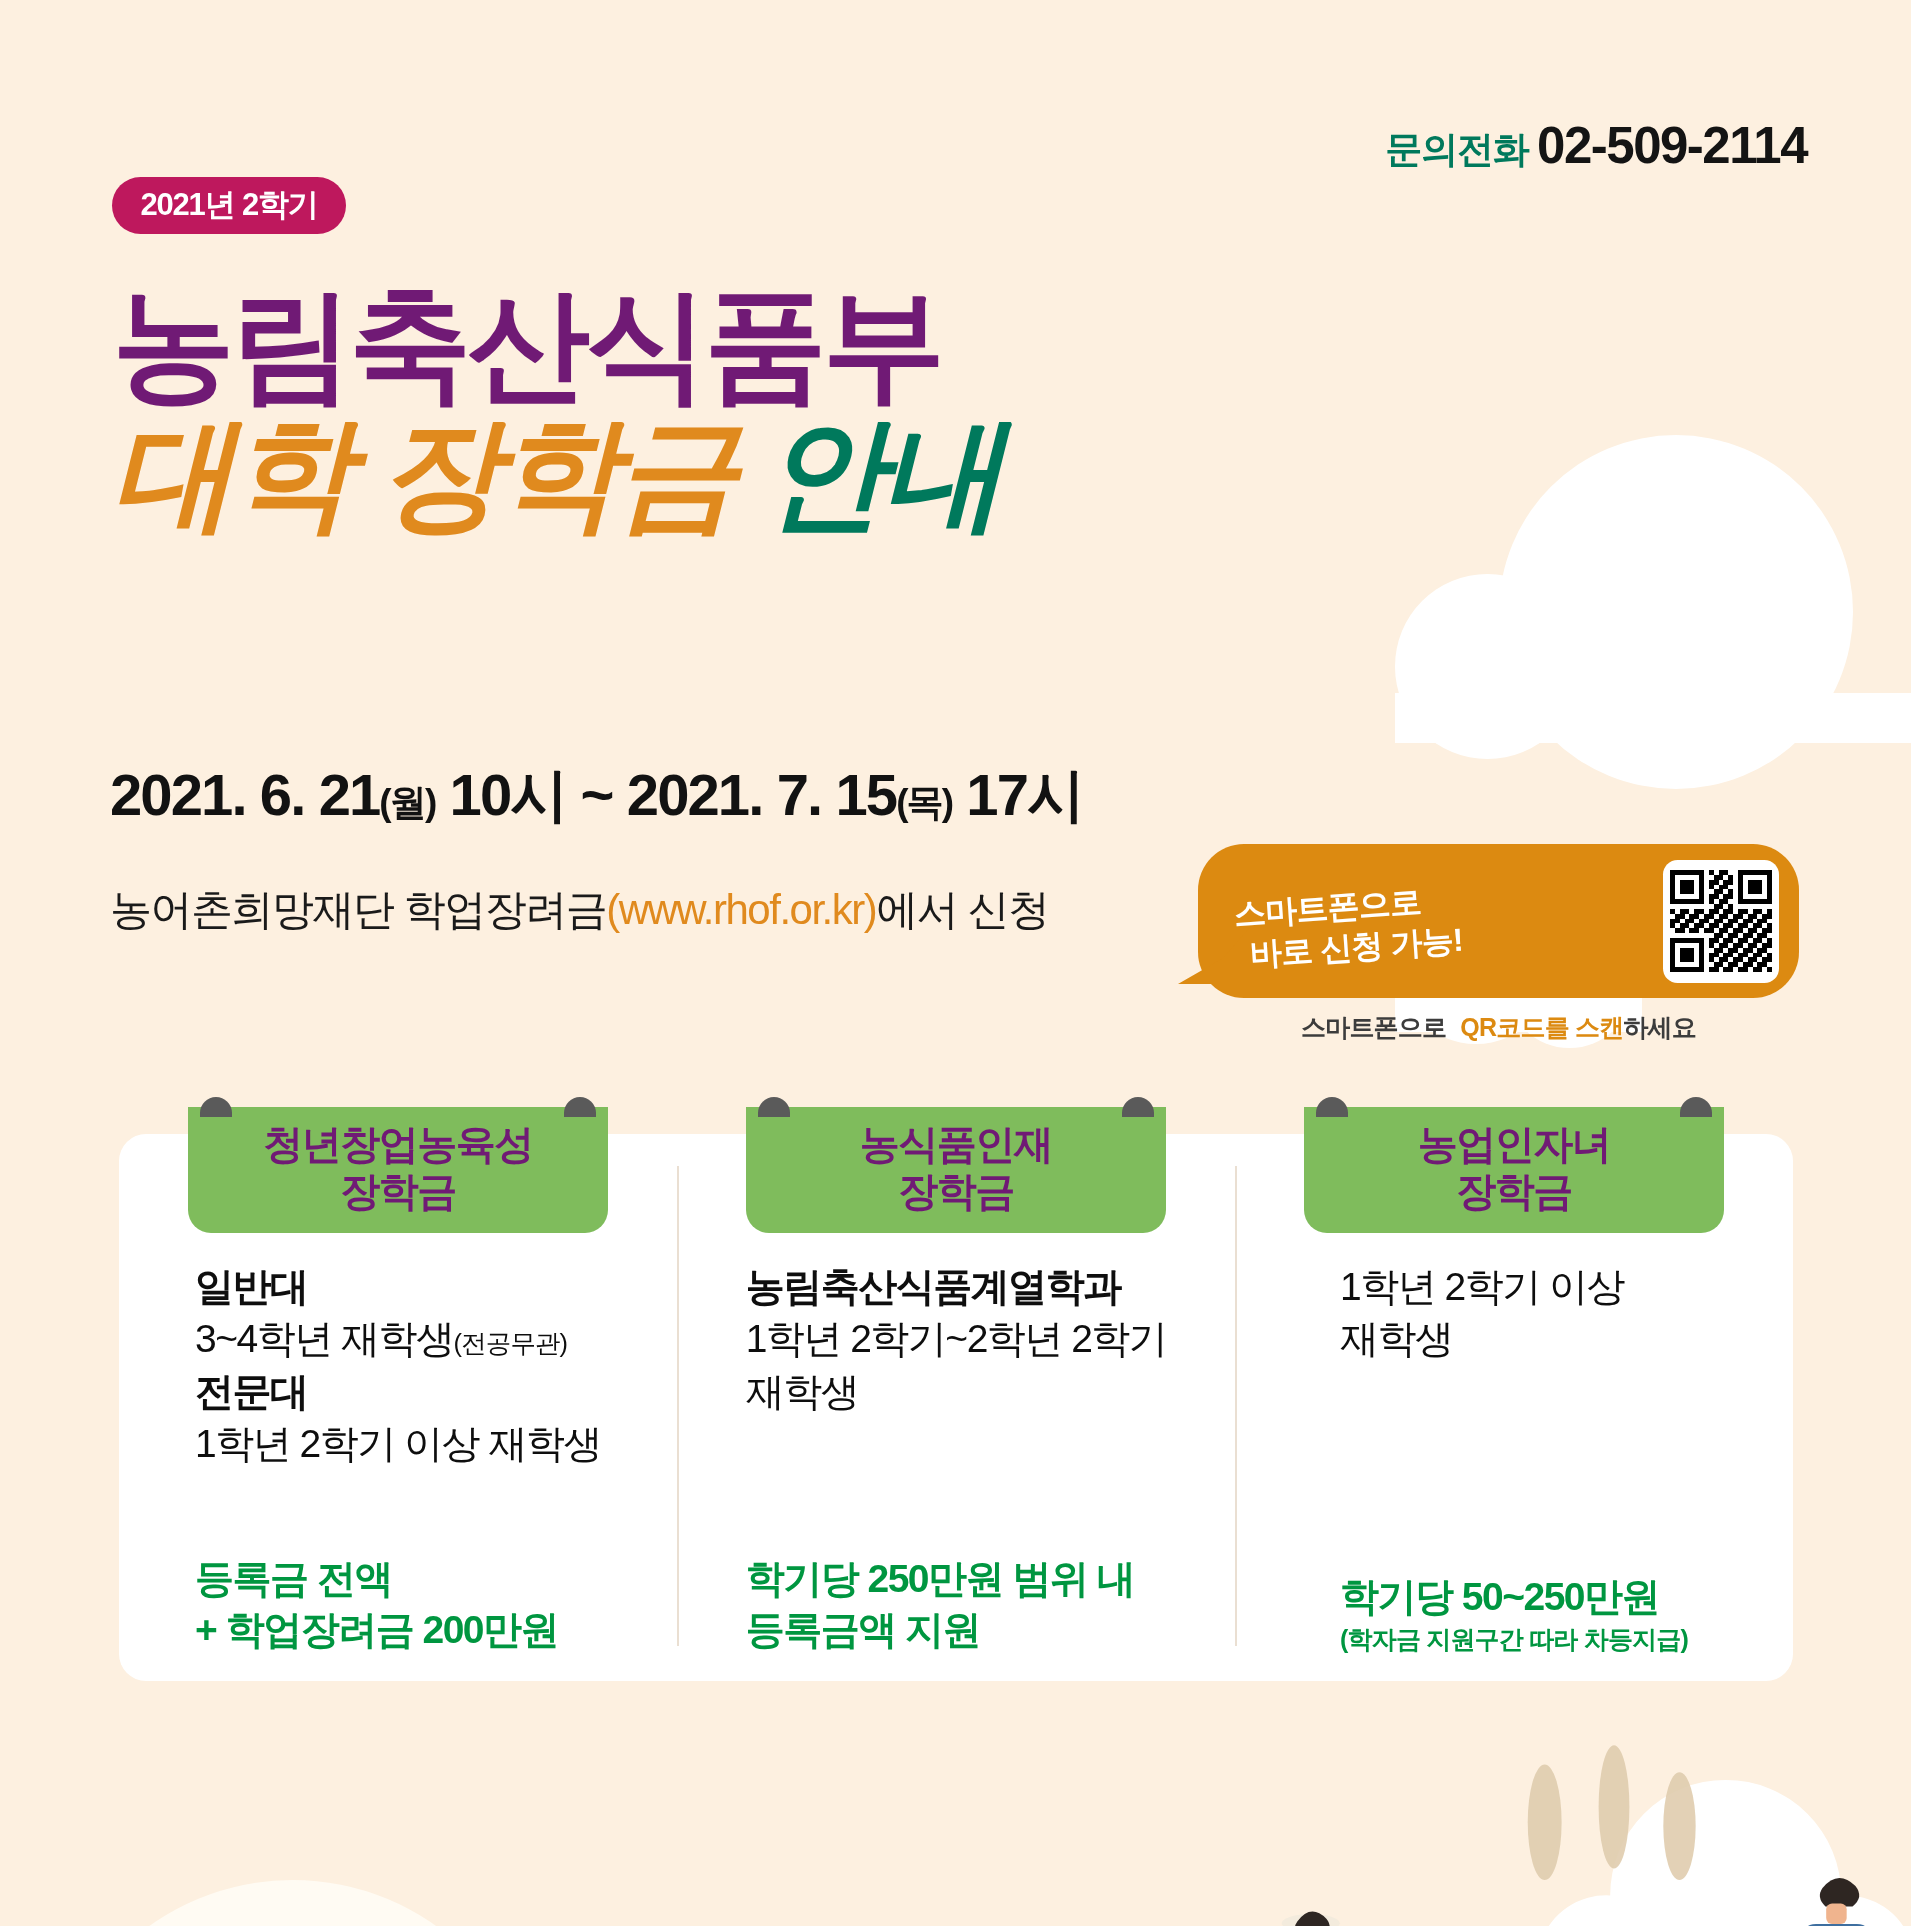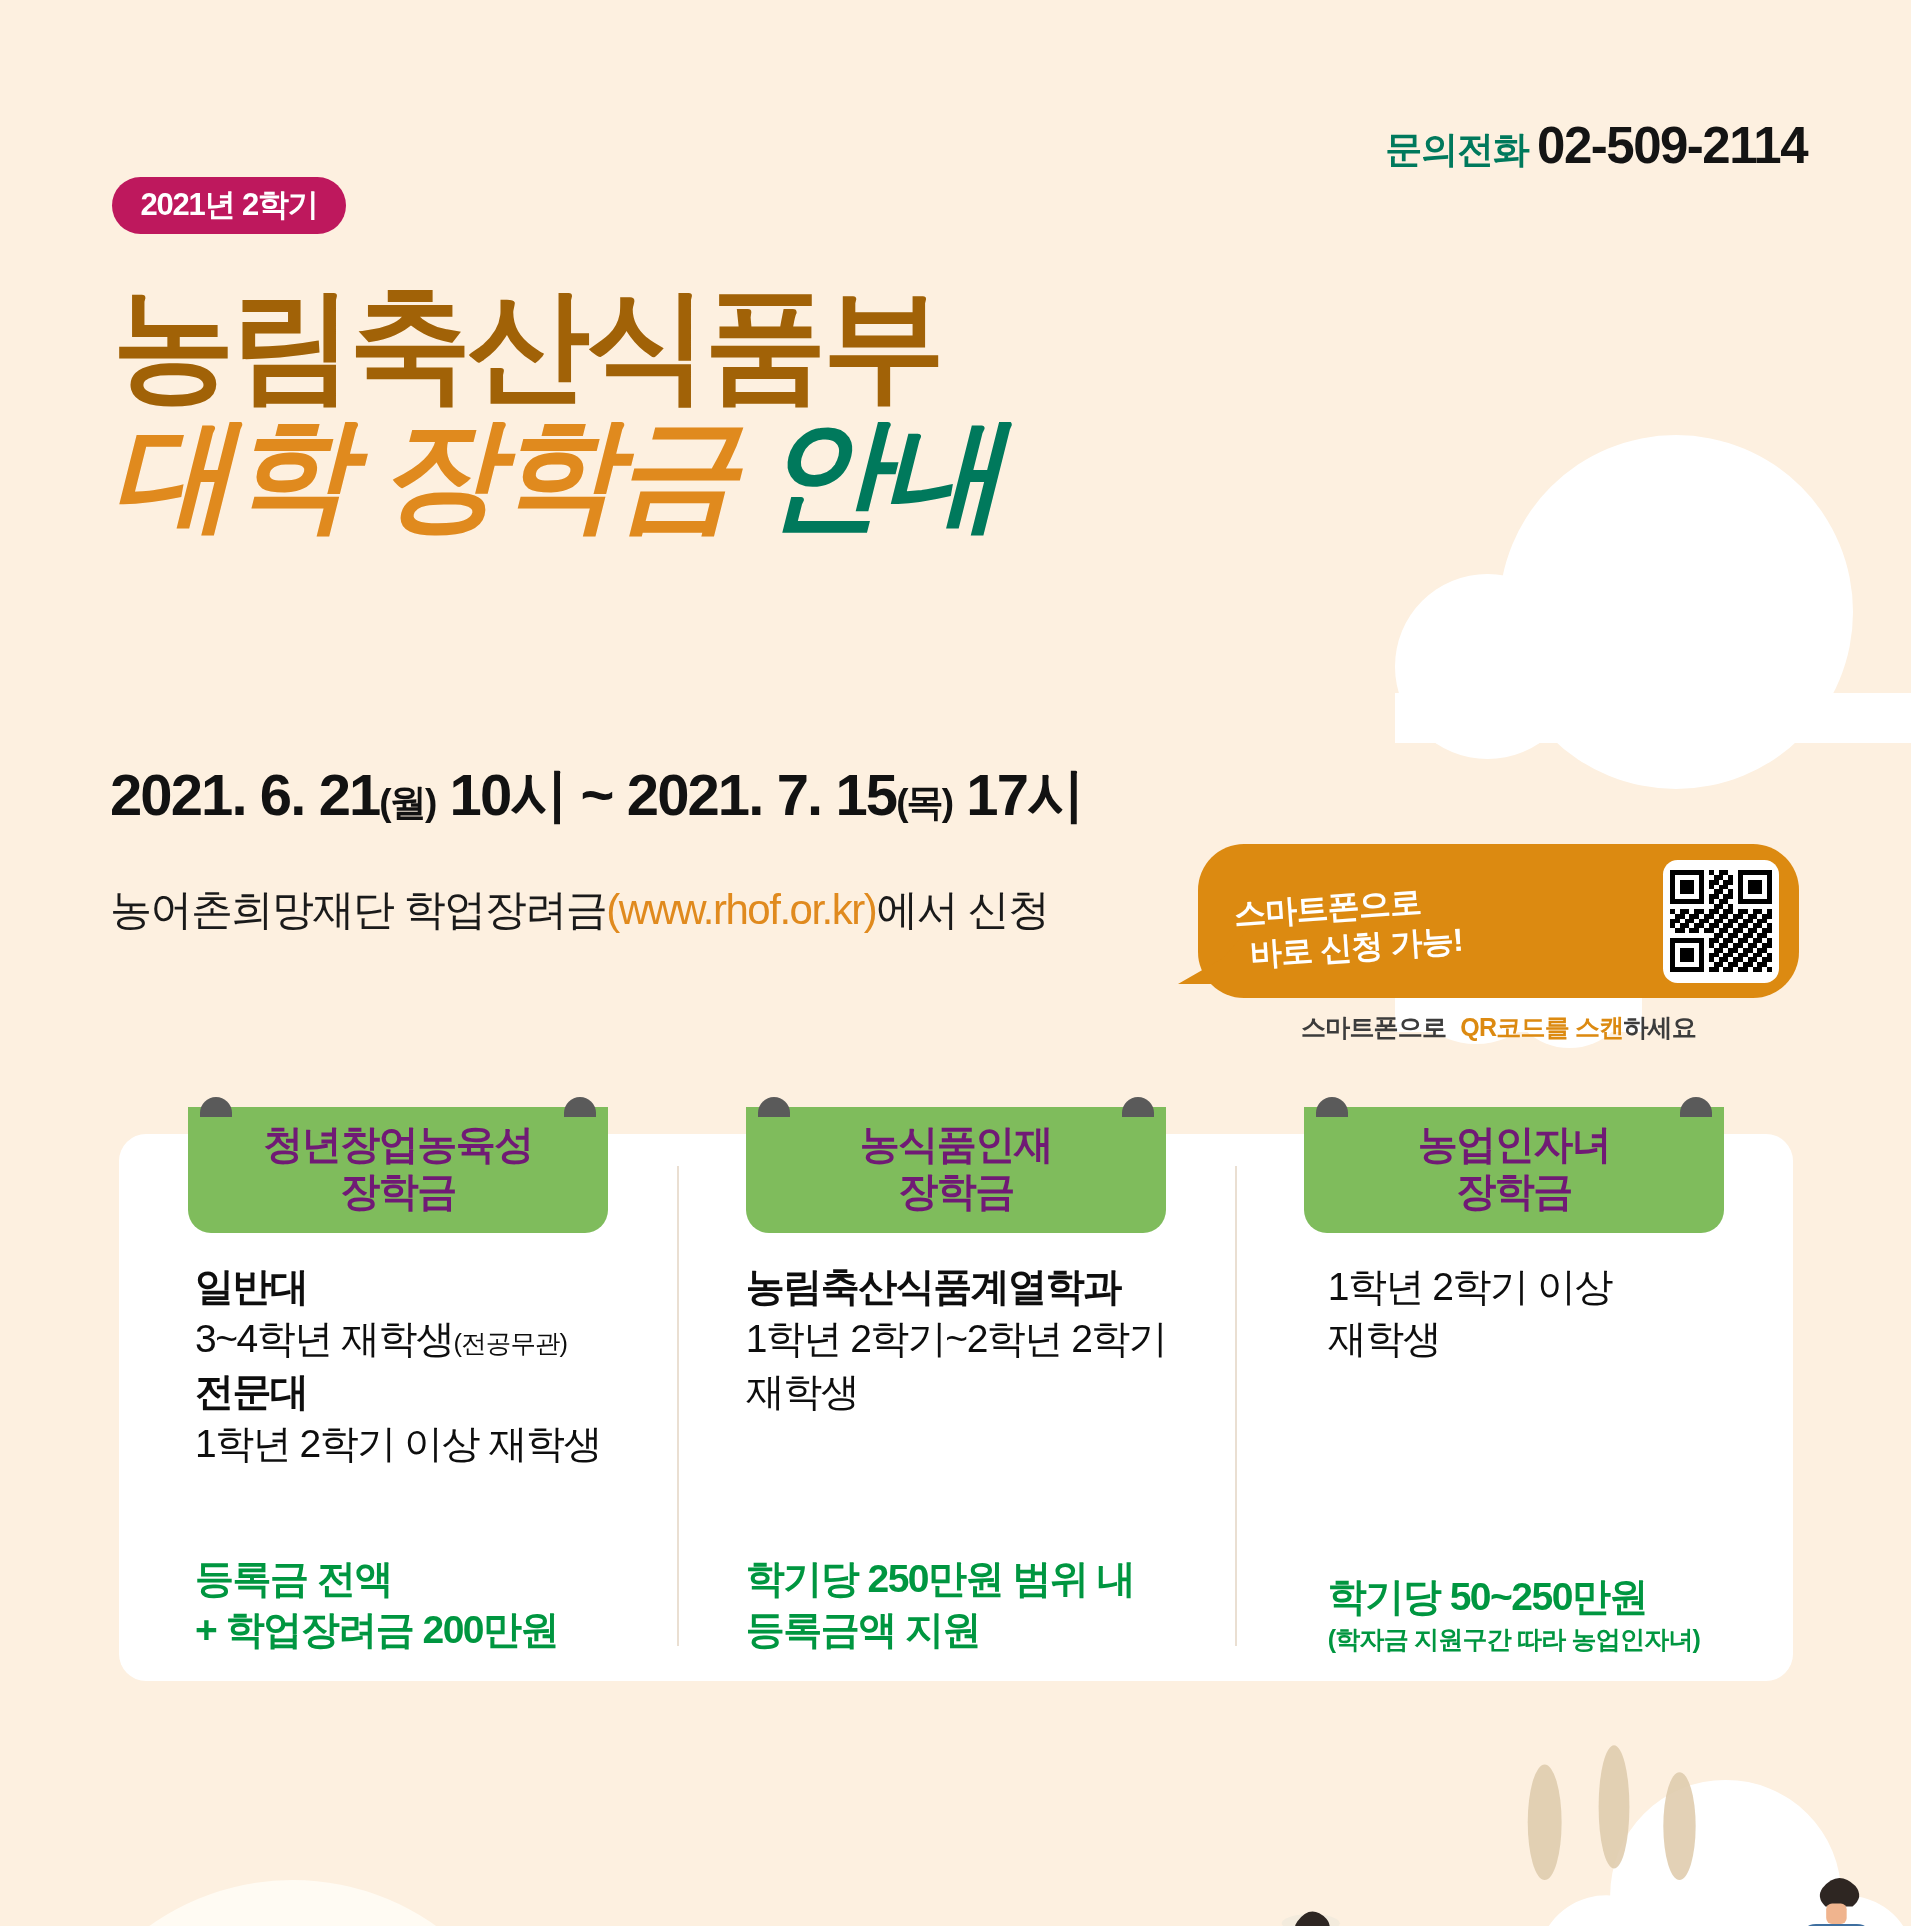--- a/index.html
+++ b/index.html
@@ -39,21 +39,21 @@
     padding: 11.6px 28.5px 14.6px 28.5px;
     font-size: 31px;
     font-weight: 700;
     letter-spacing: -1.2px;
     line-height: 1;
   }
 
   
   .title-block { position: absolute; top: 285px; left: 112px; line-height: 0.98; }
   .title-l1 {
-    font-size: 123px; font-weight: 900; color: #a16207;
+    font-size: 123px; font-weight: 900; color: #701a75;
     letter-spacing: -4.6px; white-space: nowrap;
   }
   .title-l2 {
     font-size: 123px; font-weight: 900;
     letter-spacing: -4.6px; white-space: nowrap; margin-top: 8.5px; font-style: italic;
   }
   .title-orange { color: #E08A1E; }
   .title-green  { color: #00795C; }
 
   
@@ -706,21 +706,21 @@
             <div class="amount"><span>학기당 250만원 범위 내</span><br><span>등록금액 지원</span></div>
           </div>
         </div>
         <div class="col">
           <div class="card-head"><span class="notch l"></span><span class="notch r"></span><span>농업인자녀</span><br><span>장학금</span></div>
           <div class="card-body">
             <div class="elig">
               <div class="n">1학년 2학기 이상</div>
               <div class="n">재학생</div>
             </div>
-            <div class="amount"><span>학기당 50~250만원</span><span class="note">(학자금 지원구간 따라 농업인자녀)</span></div>
+            <div class="amount"><span>학기당 50~250만원</span><span class="note">(학자금 지원구간 따라 차등지급)</span></div>
           </div>
         </div>
       </div>
   </div>
 
   <div class="illus">
     <svg viewBox="0 0 4961 2616" width="1911" height="1008" xmlns="http://www.w3.org/2000/svg">
       <defs>
         <linearGradient id="glass" x1="0" y1="0" x2="1" y2="1">
           <stop offset="0" stop-color="#D6E7EE"></stop>

